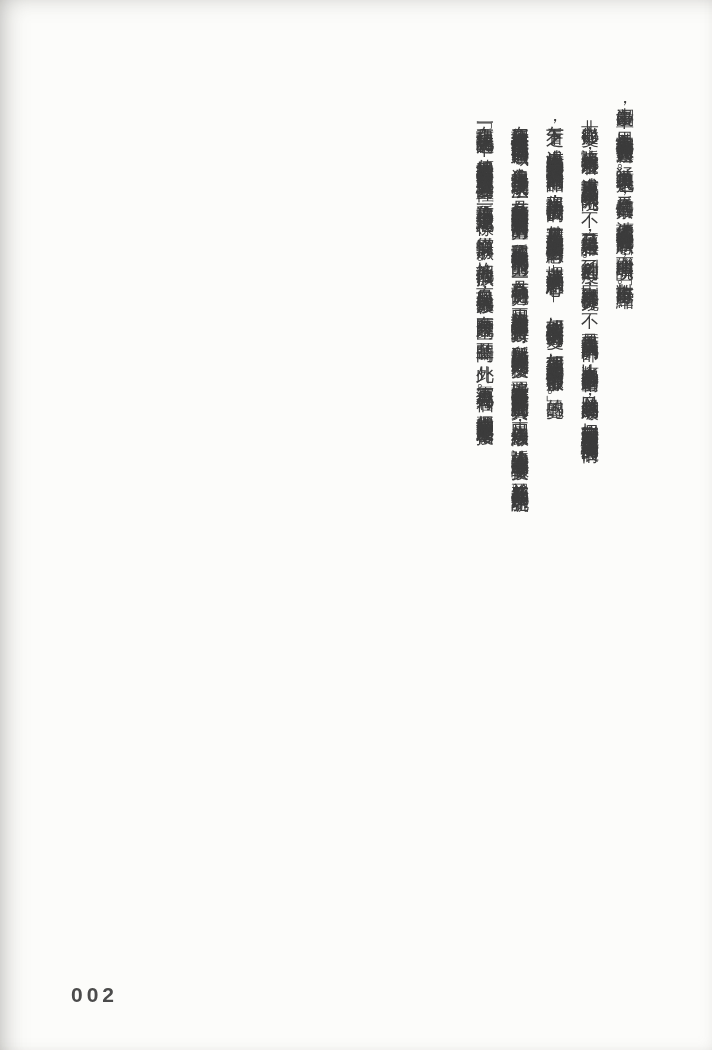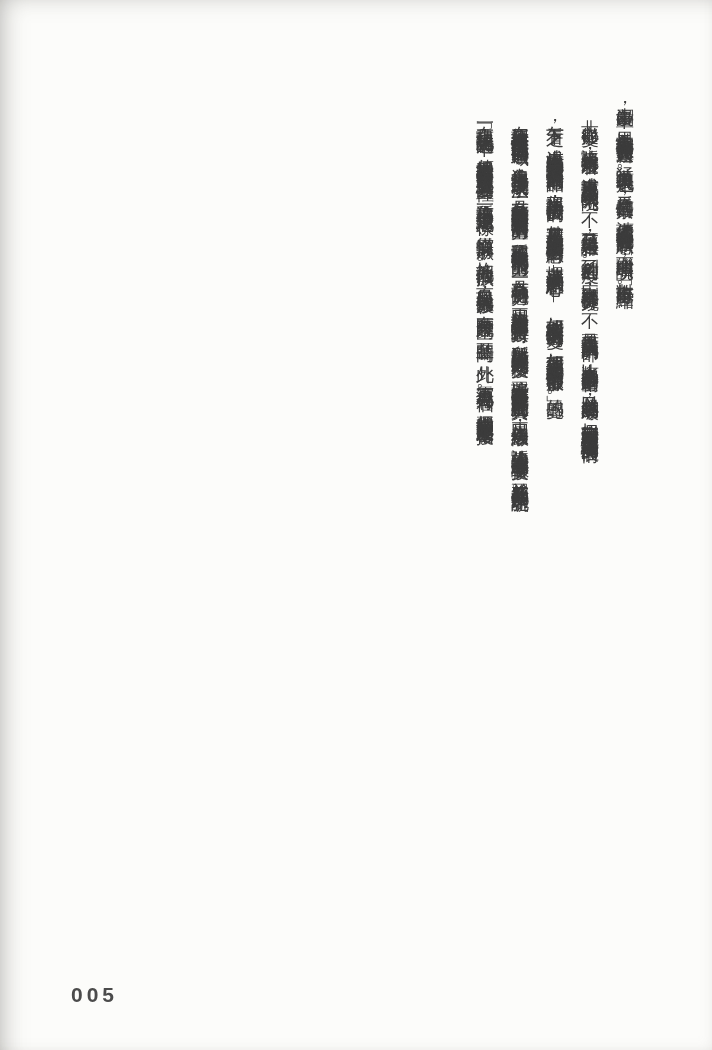--- a/index.html
+++ b/index.html
@@ -56,15 +56,15 @@
 <div class="book-page">
 
   <div class="vtext">
     <p>喜劇漫畫中，男性角色突然看到女性裸體而興奮過頭，猛噴鼻血的表現也是。看見這樣的情景，讀者便能馬上理解角色處於興奮狀態，繼而「省略」說明，對故事進行「壓縮」。</p>
     <p class="indent">而從形變＝誇張表現的角度來看，成人漫畫更可說是誇張表現的大宅院。不，甚至已經超過誇張，到了玄幻的程度。巨大到幾乎要從分鏡，不，是要從書頁跳出來的胸部；比人類全身水分還多的射精量；以及超越高潮的等級，扭曲變形到已經完全不像是因喜悅而滿足的女性表情。</p>
     <p class="indent">乍看之下，成人漫畫中雖然有許多形變到讀者看了反而會消火的滑稽作品，但那誇張手法背後的目的，其實是為了用新的表現法挖掘讀者未曾有過的情慾，埋藏著成人漫畫家的創意苦心——如何才能讓女孩子的表情更為「可愛」，如何才能更傳神地表達女孩子「明明不情願卻很舒服♡」的感覺。</p>
     <p class="indent">在無論用什麼千奇百怪的手法也難以傳達的這個領域，進化得最拿捏得度的表現手法，具有一種能將讀者的畫面解讀力拉升至更高層次的力量。這種將不合理的事物化為「可能」的力量，具有一種神祕的魅力；正是因為讓讀者與作者的下半身直接對峙，所以那些誇張的表現才能為人所接受。這些表現中存在著唯有「成人漫畫」才能描繪的真實。正是因為這個緣故，誇張的表現才能被眾多讀者接受，並成為影響其他作家的「記號」。</p>
     <p class="indent">在一種表現「記號化」的過程中，傳播的過程具有不輸發明者和發現者（甚至更大）的重要性。這種傳播不一定總是像地震一樣，從震源輻射狀、均等地向外擴散。而是呈現複雜的波形，有時更跳躍空間、甚至時間。此外，震源也不見得只有一個。偶爾複數震源的震波會互相干擾，</p>
   </div>
 
-  <div class="page-number">005</div>
+  <div class="page-number">002</div>
 
 </div>
 
 </body></html>

